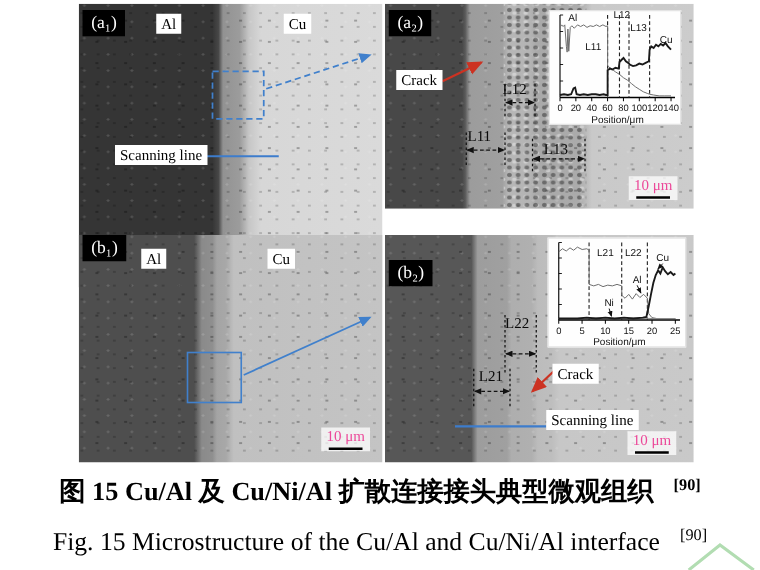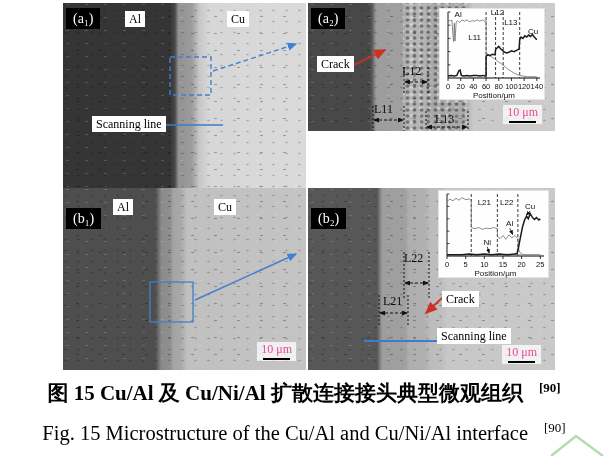--- a/index.html
+++ b/index.html
@@ -68,21 +68,21 @@
     <div class="tag" style="left:3px;top:5px">(a₁)</div>
     <div class="chip" style="left:62px;top:8px">Al</div>
     <div class="chip" style="left:164px;top:8px">Cu</div>
     <div class="chip" style="left:29px;top:113px">Scanning line</div>
     <div class="scalebar light" style="right:8px;bottom:6px">
       <span>100 μm</span>
       <div class="bar" style="width:40px"></div>
     </div>
   </div>
 
-  <div class="panel" style="left:308px;top:3px;width:247px;height:128px">
+  <div class="panel" style="left:308px;top:3px;width:247px;height:164px">
     <div class="bg a2bg"></div>
     <div class="speckle"></div>
     <div class="mottle" style="left:95px;width:66px"></div>
     <svg class="ov" width="247" height="182">
       <line x1="46" y1="62" x2="77" y2="47" stroke="#cc3222" stroke-width="1.8" marker-end="url(#mr)"></line>
       <line x1="96" y1="64" x2="96" y2="92" stroke="#111" stroke-width="1" stroke-dasharray="2 2"></line>
       <line x1="120" y1="64" x2="120" y2="92" stroke="#111" stroke-width="1" stroke-dasharray="2 2"></line>
       <line x1="97" y1="79" x2="119" y2="79" stroke="#111" stroke-width="1" stroke-dasharray="3 2" marker-start="url(#mks)" marker-end="url(#mk)"></line>
       <line x1="65" y1="103" x2="65" y2="130" stroke="#111" stroke-width="1" stroke-dasharray="2 2"></line>
       <line x1="96" y1="103" x2="96" y2="130" stroke="#111" stroke-width="1" stroke-dasharray="2 2"></line>
@@ -141,21 +141,21 @@
     </div>
   </div>
 
   <div class="panel" style="left:63px;top:188px;width:243px;height:182px">
     <div class="bg b1bg"></div>
     <div class="speckle"></div>
     <svg class="ov" width="243" height="182">
       <rect x="87" y="94" width="43" height="40" fill="none" stroke="#4080cc" stroke-width="1.3"></rect>
       <line x1="132" y1="112" x2="233" y2="66" stroke="#4080cc" stroke-width="1.4" marker-end="url(#mb)"></line>
     </svg>
-    <div class="tag" style="left:3px;top:20px">(b₁)</div>
+    <div class="tag" style="left:3px;top:0">(b₁)</div>
     <div class="chip" style="left:50px;top:11px">Al</div>
     <div class="chip" style="left:151px;top:11px">Cu</div>
     <div class="scalebar light" style="right:10px;bottom:9px">
       <span>10 μm</span>
       <div class="bar" style="width:27px"></div>
     </div>
   </div>
 
   <div class="panel" style="left:308px;top:188px;width:247px;height:182px">
     <div class="bg b2bg"></div>

